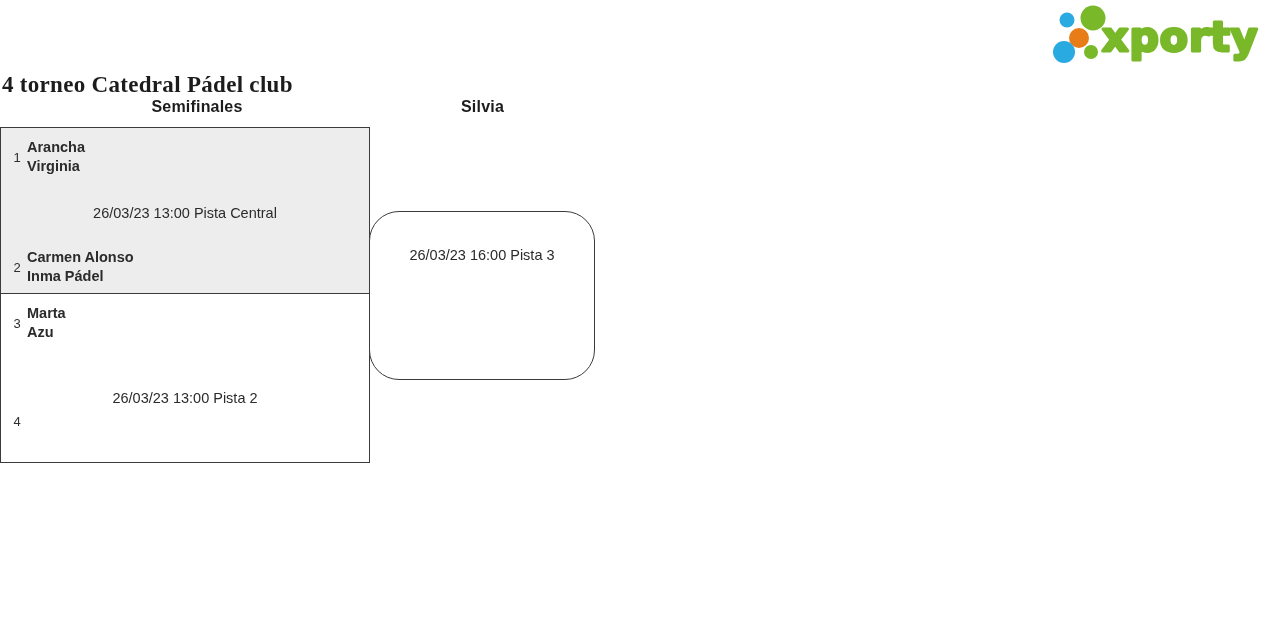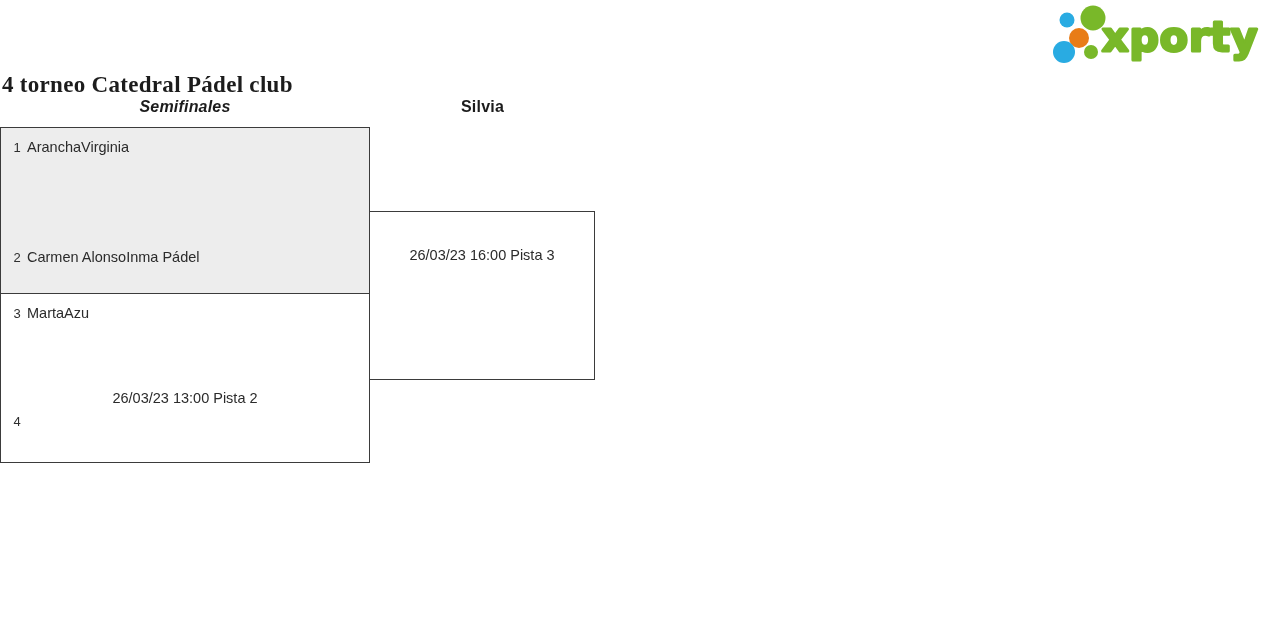--- a/index.html
+++ b/index.html
@@ -15,37 +15,37 @@
   .logo{position:absolute;left:1046px;top:0;}
   .logo-text{
     font-family:"DejaVu Sans",sans-serif;font-weight:bold;
     font-size:41px;letter-spacing:1px;
     stroke-width:3;paint-order:stroke;stroke-linejoin:round;stroke-linecap:round;
   }
   .round-label{
     position:absolute;top:98px;font-size:16px;font-weight:600;
     color:#1c1c1c;text-align:center;letter-spacing:.2px;
   }
-  .label-semis{left:0;width:370px;font-style:italic;}
+  .label-semis{left:12px;width:370px;}
   .label-final{left:370px;width:225px;}
   .match{
     position:absolute;box-sizing:border-box;
     border:1.5px solid #3b3b3b;background:#fff;
   }
   .match-sf1{left:0;top:127px;width:370px;height:167px;background:#ededed;}
   .match-sf2{left:0;top:293px;width:370px;height:170px;}
-  .match-final{left:369px;top:211px;width:226px;height:169px;}
+  .match-final{left:369px;top:211px;width:226px;height:169px;border-radius:30px;}
   .team{position:absolute;left:6px;display:flex;align-items:center;}
   .team-top{top:10px;}
   .team-bottom{top:120px;}
   .seed{
     flex:none;width:20px;text-align:center;
     font-size:13px;color:#2e2e2e;
   }
-  .players{display:flex;flex-direction:row;}
+  .players{display:flex;flex-direction:column;font-weight:bold;}
   .player{font-size:14.5px;line-height:19px;color:#2b2b2b;}
   .schedule{
     position:absolute;left:0;right:0;text-align:center;
     font-size:14.5px;line-height:19px;color:#2b2b2b;
   }
   .match-sf1 .schedule{top:76px;}
   .match-sf2 .schedule{top:95px;}
   .match-final .schedule{top:34px;}
 </style>
 </head>
@@ -69,20 +69,21 @@
 <div class="round-label label-final">Silvia</div>
 
 <div class="match match-sf1">
   <div class="team team-top">
     <span class="seed">1</span>
     <span class="players">
       <span class="player">Arancha</span>
       <span class="player">Virginia</span>
     </span>
   </div>
+  <div class="schedule">26/03/23 13:00 Pista Central</div>
   <div class="team team-bottom">
     <span class="seed">2</span>
     <span class="players">
       <span class="player">Carmen Alonso</span>
       <span class="player">Inma Pádel</span>
     </span>
   </div>
 </div>
 
 <div class="match match-sf2">

